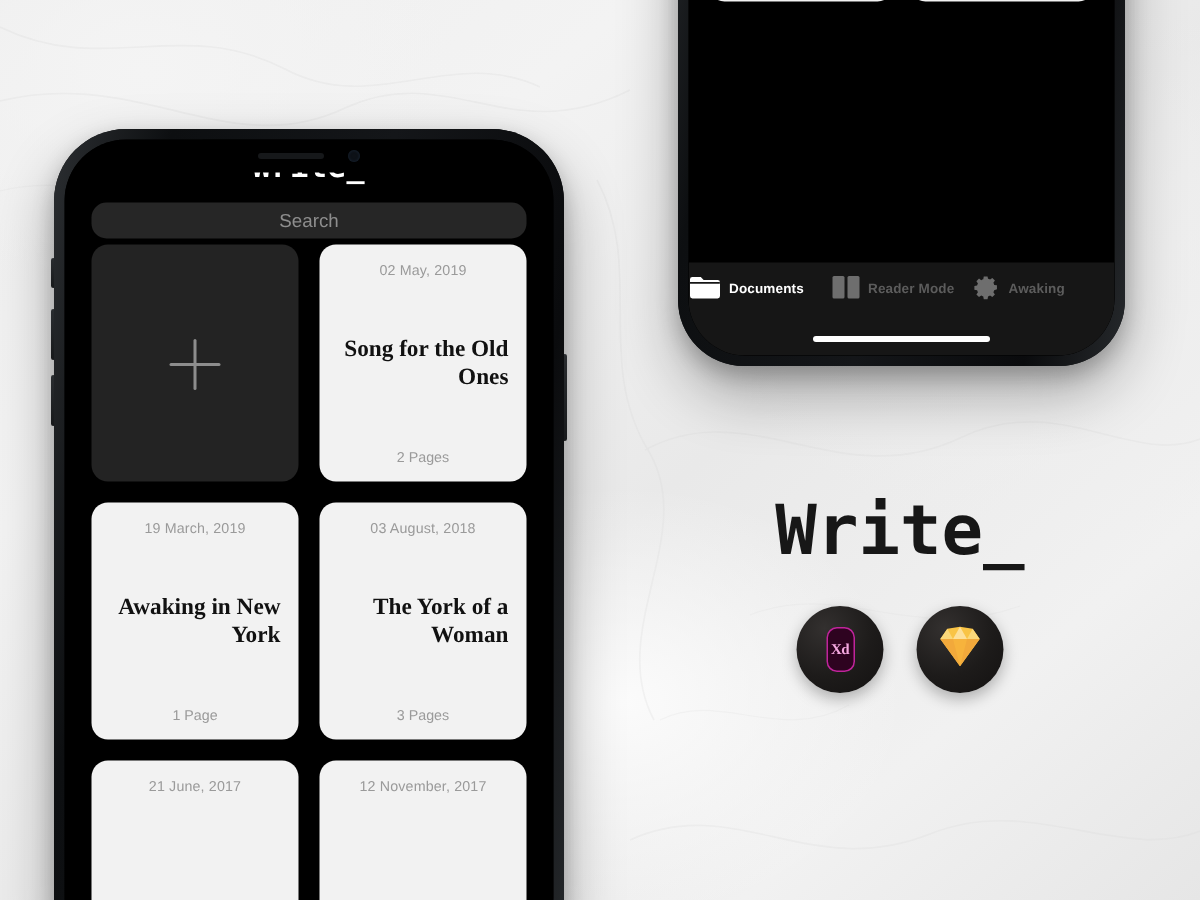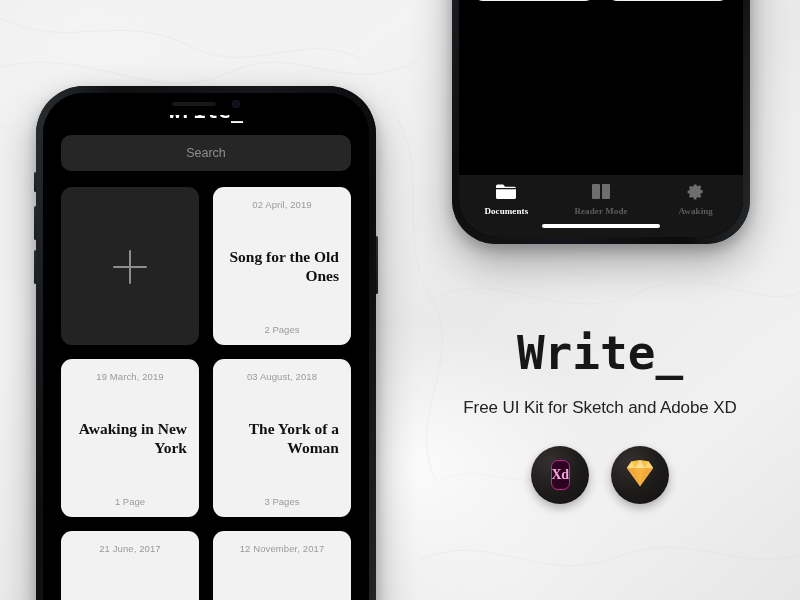--- a/index.html
+++ b/index.html
@@ -145,22 +145,22 @@
     text-align: center;
     color: #fff;
     font-family: "DejaVu Sans Mono", monospace;
     font-size: 20px;
     font-weight: bold;
     letter-spacing: .5px;
     padding: 6px 0 12px;
   }
 
   .search-bar {
-    margin: 0 18px 16px;
-    height: 36px;
+    margin: 0 18px 4px;
+    height: 24px;
     border-radius: 10px;
     background: #262626;
     display: flex;
     align-items: center;
     justify-content: center;
   }
   .search-bar span {
     color: #8e8e8e;
     font-size: 12.5px;
   }
@@ -240,24 +240,23 @@
     left: 0; right: 0; bottom: 0;
     height: 62px;
     background: #161616;
     display: flex;
     align-items: flex-start;
     padding-top: 7px;
   }
   .tab {
     flex: 1;
     display: flex;
-    flex-direction: column;
+    flex-direction: row;
     align-items: center;
     gap: 5px;
-    font-family: Liberation Serif, serif;
   }
   .tab-label {
     font-size: 9px;
     font-weight: bold;
     color: #5c5c5c;
     letter-spacing: .1px;
   }
   .tab.active .tab-label { color: #fff; }
   .tab-icon { height: 19px; display: flex; align-items: center; }
 
@@ -310,21 +309,21 @@
   }
   .xd-sq {
     width: 19px; height: 30px;
     border-radius: 7px;
     background: #2e0320;
     border: 1.6px solid #c0249b;
     display: flex;
     align-items: center;
     justify-content: center;
     color: #f5a8e0;
-    font-size: 14px;
+    font-size: 10px;
     font-weight: bold;
     letter-spacing: -.4px;
     font-family: "Liberation Serif", serif;
   }
 
   
   .btn-side {
     position: absolute;
     background: linear-gradient(180deg, #2a2d30, #17191b);
     border-radius: 2px;
@@ -430,21 +429,21 @@
 
         <div class="search-bar">
           <span>Search</span>
         </div>
 
         <div class="grid">
           <div class="card card-add">
             <span class="plus"></span>
           </div>
           <div class="card">
-            <div class="card-date">02 April, 2019</div>
+            <div class="card-date">02 May, 2019</div>
             <div class="card-title">Song for the Old Ones</div>
             <div class="card-pages">2 Pages</div>
           </div>
 
           <div class="card">
             <div class="card-date">19 March, 2019</div>
             <div class="card-title">Awaking in New York</div>
             <div class="card-pages">1 Page</div>
           </div>
           <div class="card">
@@ -465,21 +464,20 @@
           </div>
         </div>
 
       </div>
     </div>
   </div>
 </div>
 
 <div class="brand">
   <div class="brand-logo">Write_</div>
-  <div class="brand-tag">Free UI Kit for Sketch and Adobe XD</div>
   <div class="badges">
     <div class="badge">
       <span class="xd-sq">Xd</span>
     </div>
     <div class="badge">
       <span>
         <svg width="32" height="30" viewBox="0 0 34 32">
           <path d="M8 3.4 17 2l9 1.4 5 7.2L17 30 3 10.6Z" fill="#f9c446"></path>
           <path d="M3 10.6h28L17 30Z" fill="#f2a93b"></path>
           <path d="M8 3.4 3 10.6h9Z" fill="#fbd87a"></path>

